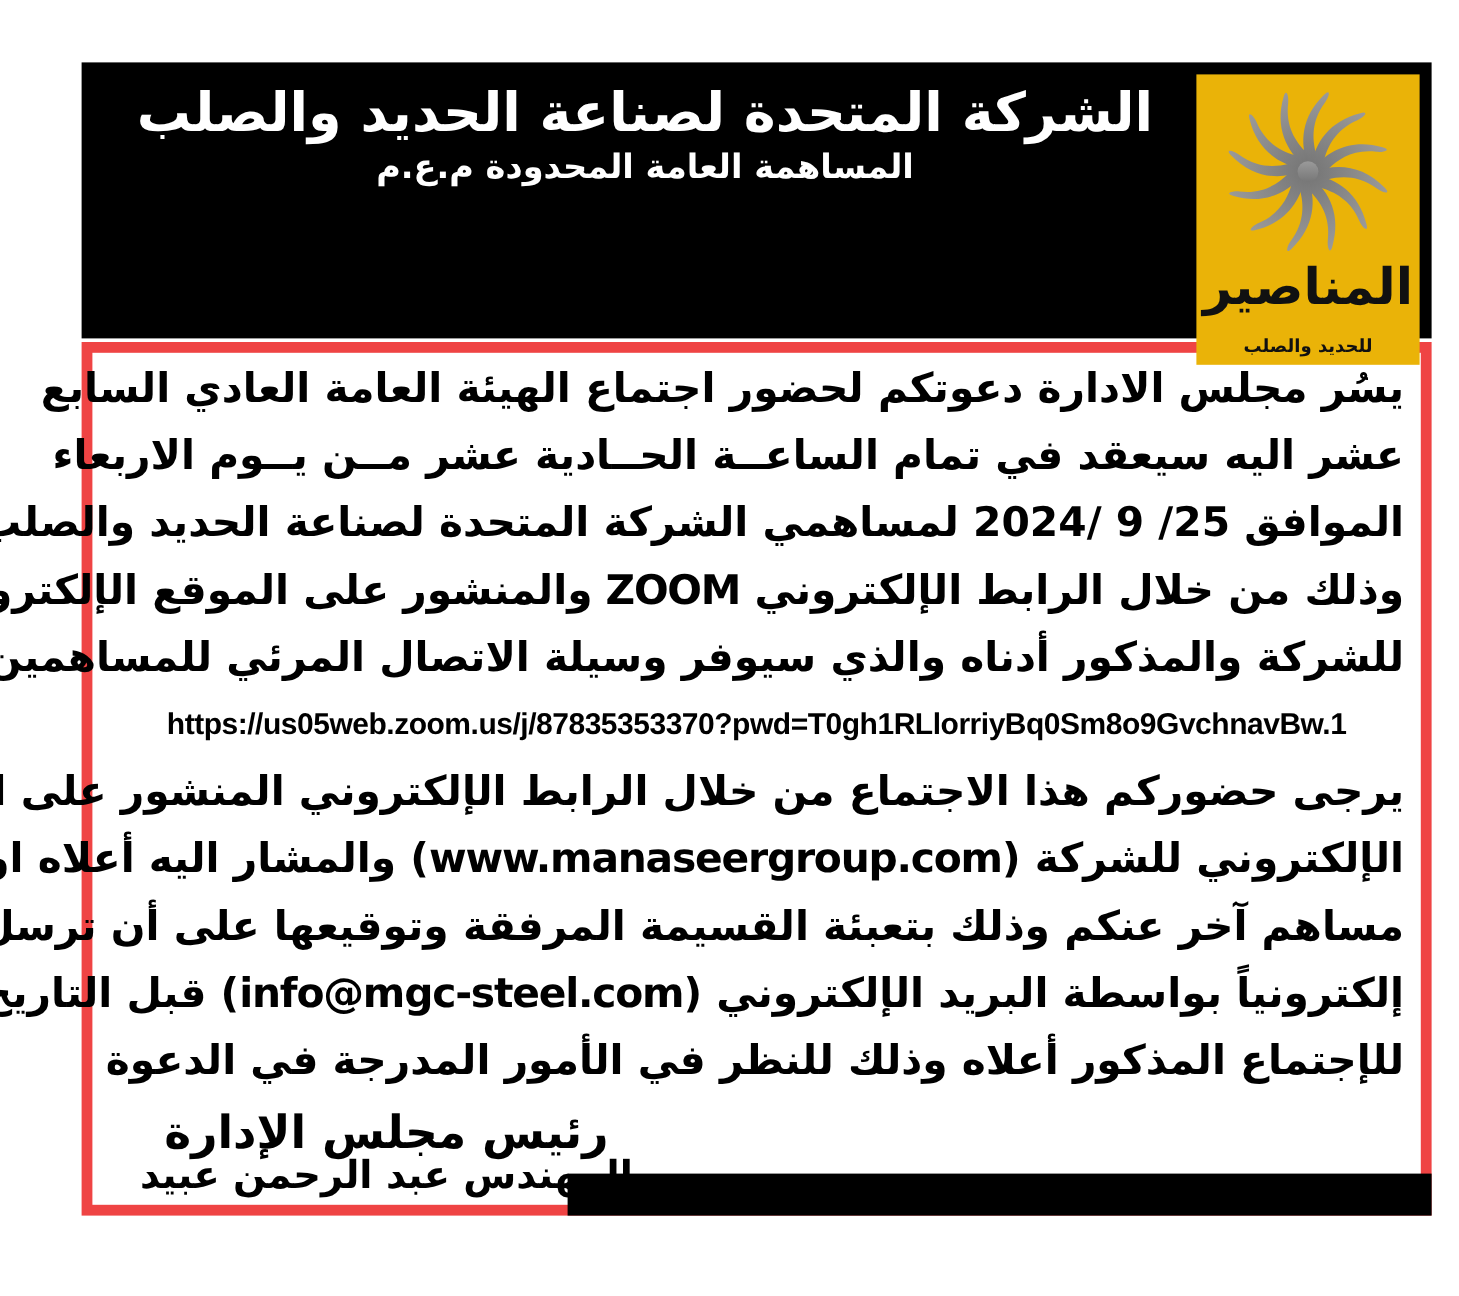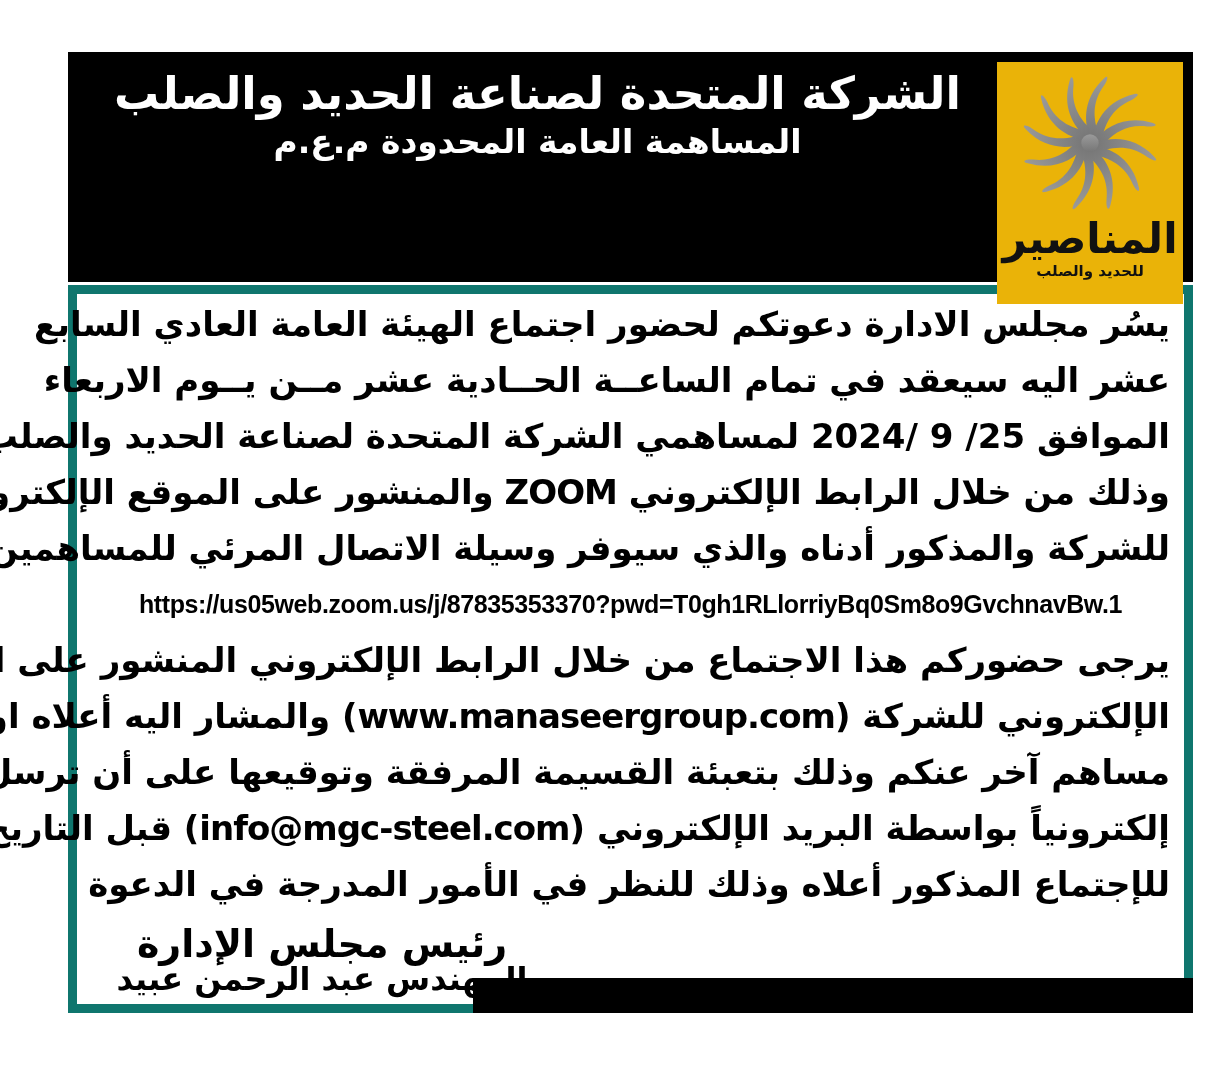--- a/index.html
+++ b/index.html
@@ -15,37 +15,37 @@
   
   .header-band {
     position:absolute; left:0; top:0; width:1125px; height:230px;
     background:#000000; color:#ffffff;
   }
   .header-text {
     position:absolute; right:196px; left:10px; top:0; height:230px;
     direction:rtl; text-align:center; font-weight:bold;
   }
   .h-line1 { font-size:45px; line-height:1.25; padding-top:14px; letter-spacing:-1px; }
-  .h-line2 { font-size:33px; line-height:1.2; letter-spacing:-1px; }
+  .h-line2 { font-size:28px; line-height:1.2; letter-spacing:-1px; }
   .h-line3 { font-size:41px; line-height:1.2; padding-top:16px; letter-spacing:-1px; }
   
   .logo-box {
     position:absolute; top:10px; right:10px; width:186px; height:242px;
     background:#eab308; z-index:3; text-align:center; direction:rtl;
   }
   .logo-mark { margin-top:2px; }
   .logo-name {
     font-weight:bold; font-size:42px; color:#111; line-height:1.0;
     margin-top:-8px; letter-spacing:-2px;
   }
-  .logo-tagline { font-weight:bold; font-size:15px; color:#111; margin-top:2px; }
+  .logo-tagline { font-weight:bold; font-size:15px; color:#111; margin-top:19px; }
   
   .body-frame {
     position:absolute; left:0; top:233px; width:1107px; height:710px;
-    border:9px solid #0f766e; background:#ffffff; z-index:1;
+    border:9px solid #ef4444; background:#ffffff; z-index:1;
   }
   .body-text {
     position:absolute; left:14px; right:14px; top:2px;
     direction:rtl; color:#000; font-weight:bold;
   }
   .bline {
     font-size:34px; line-height:56px; letter-spacing:-1px;
     text-align:justify; text-align-last:justify; white-space:nowrap;
   }
   .bline.center { text-align:center; text-align-last:center; }

